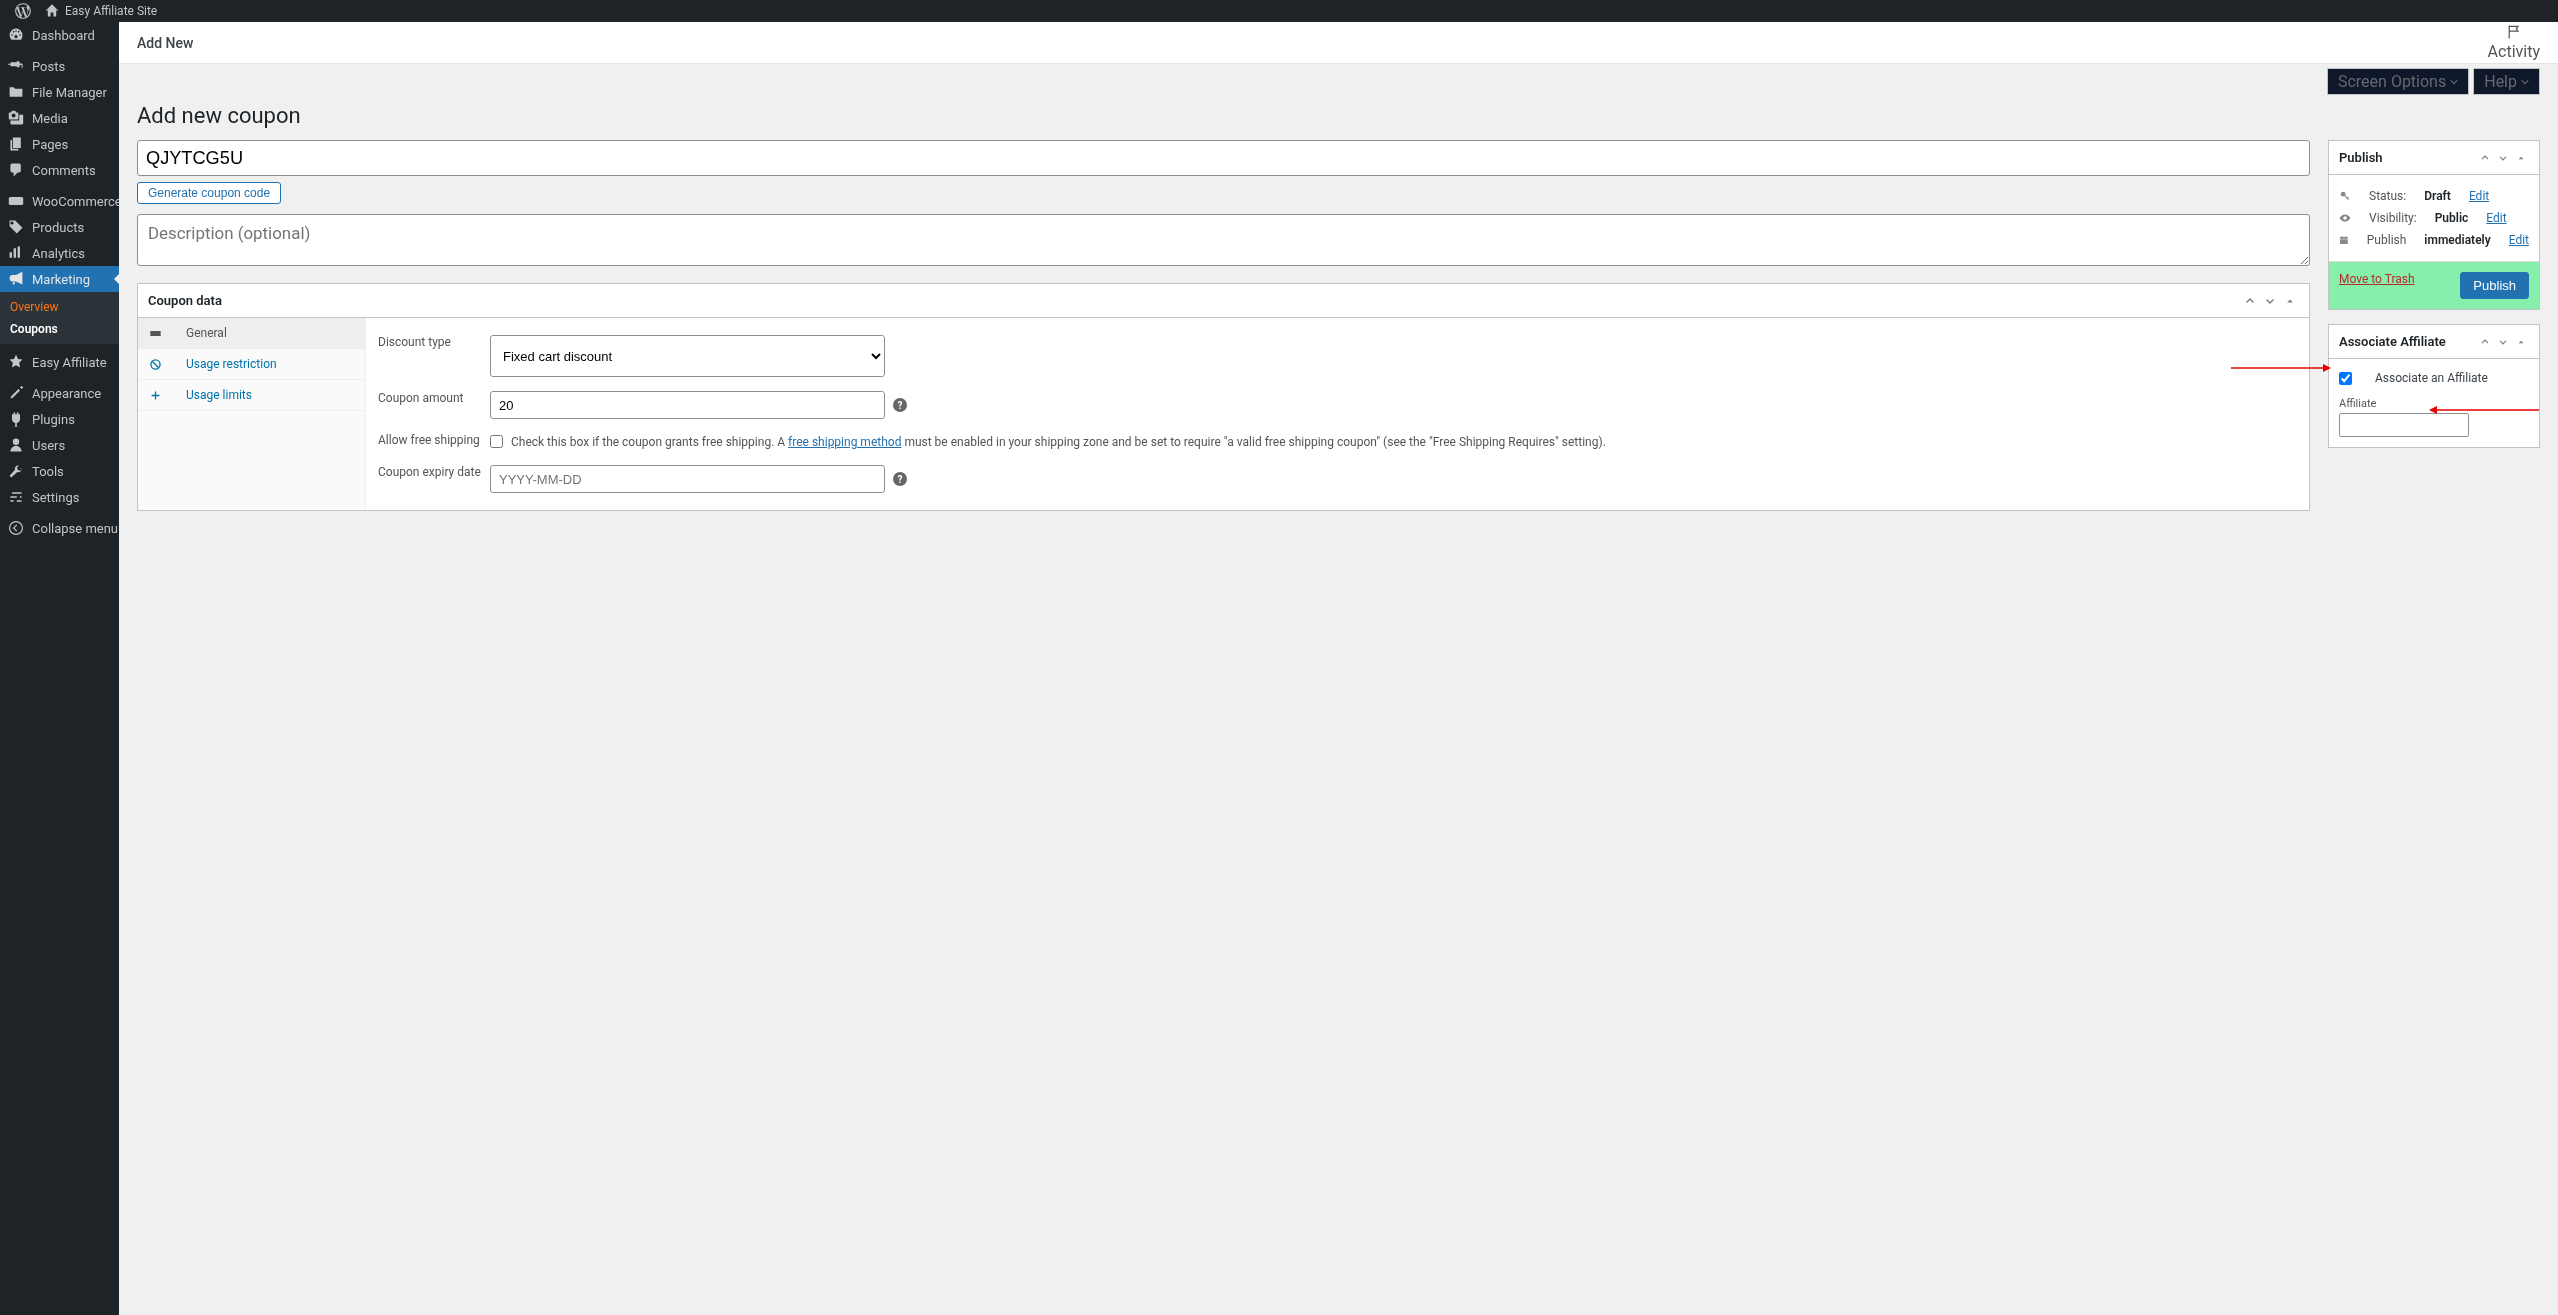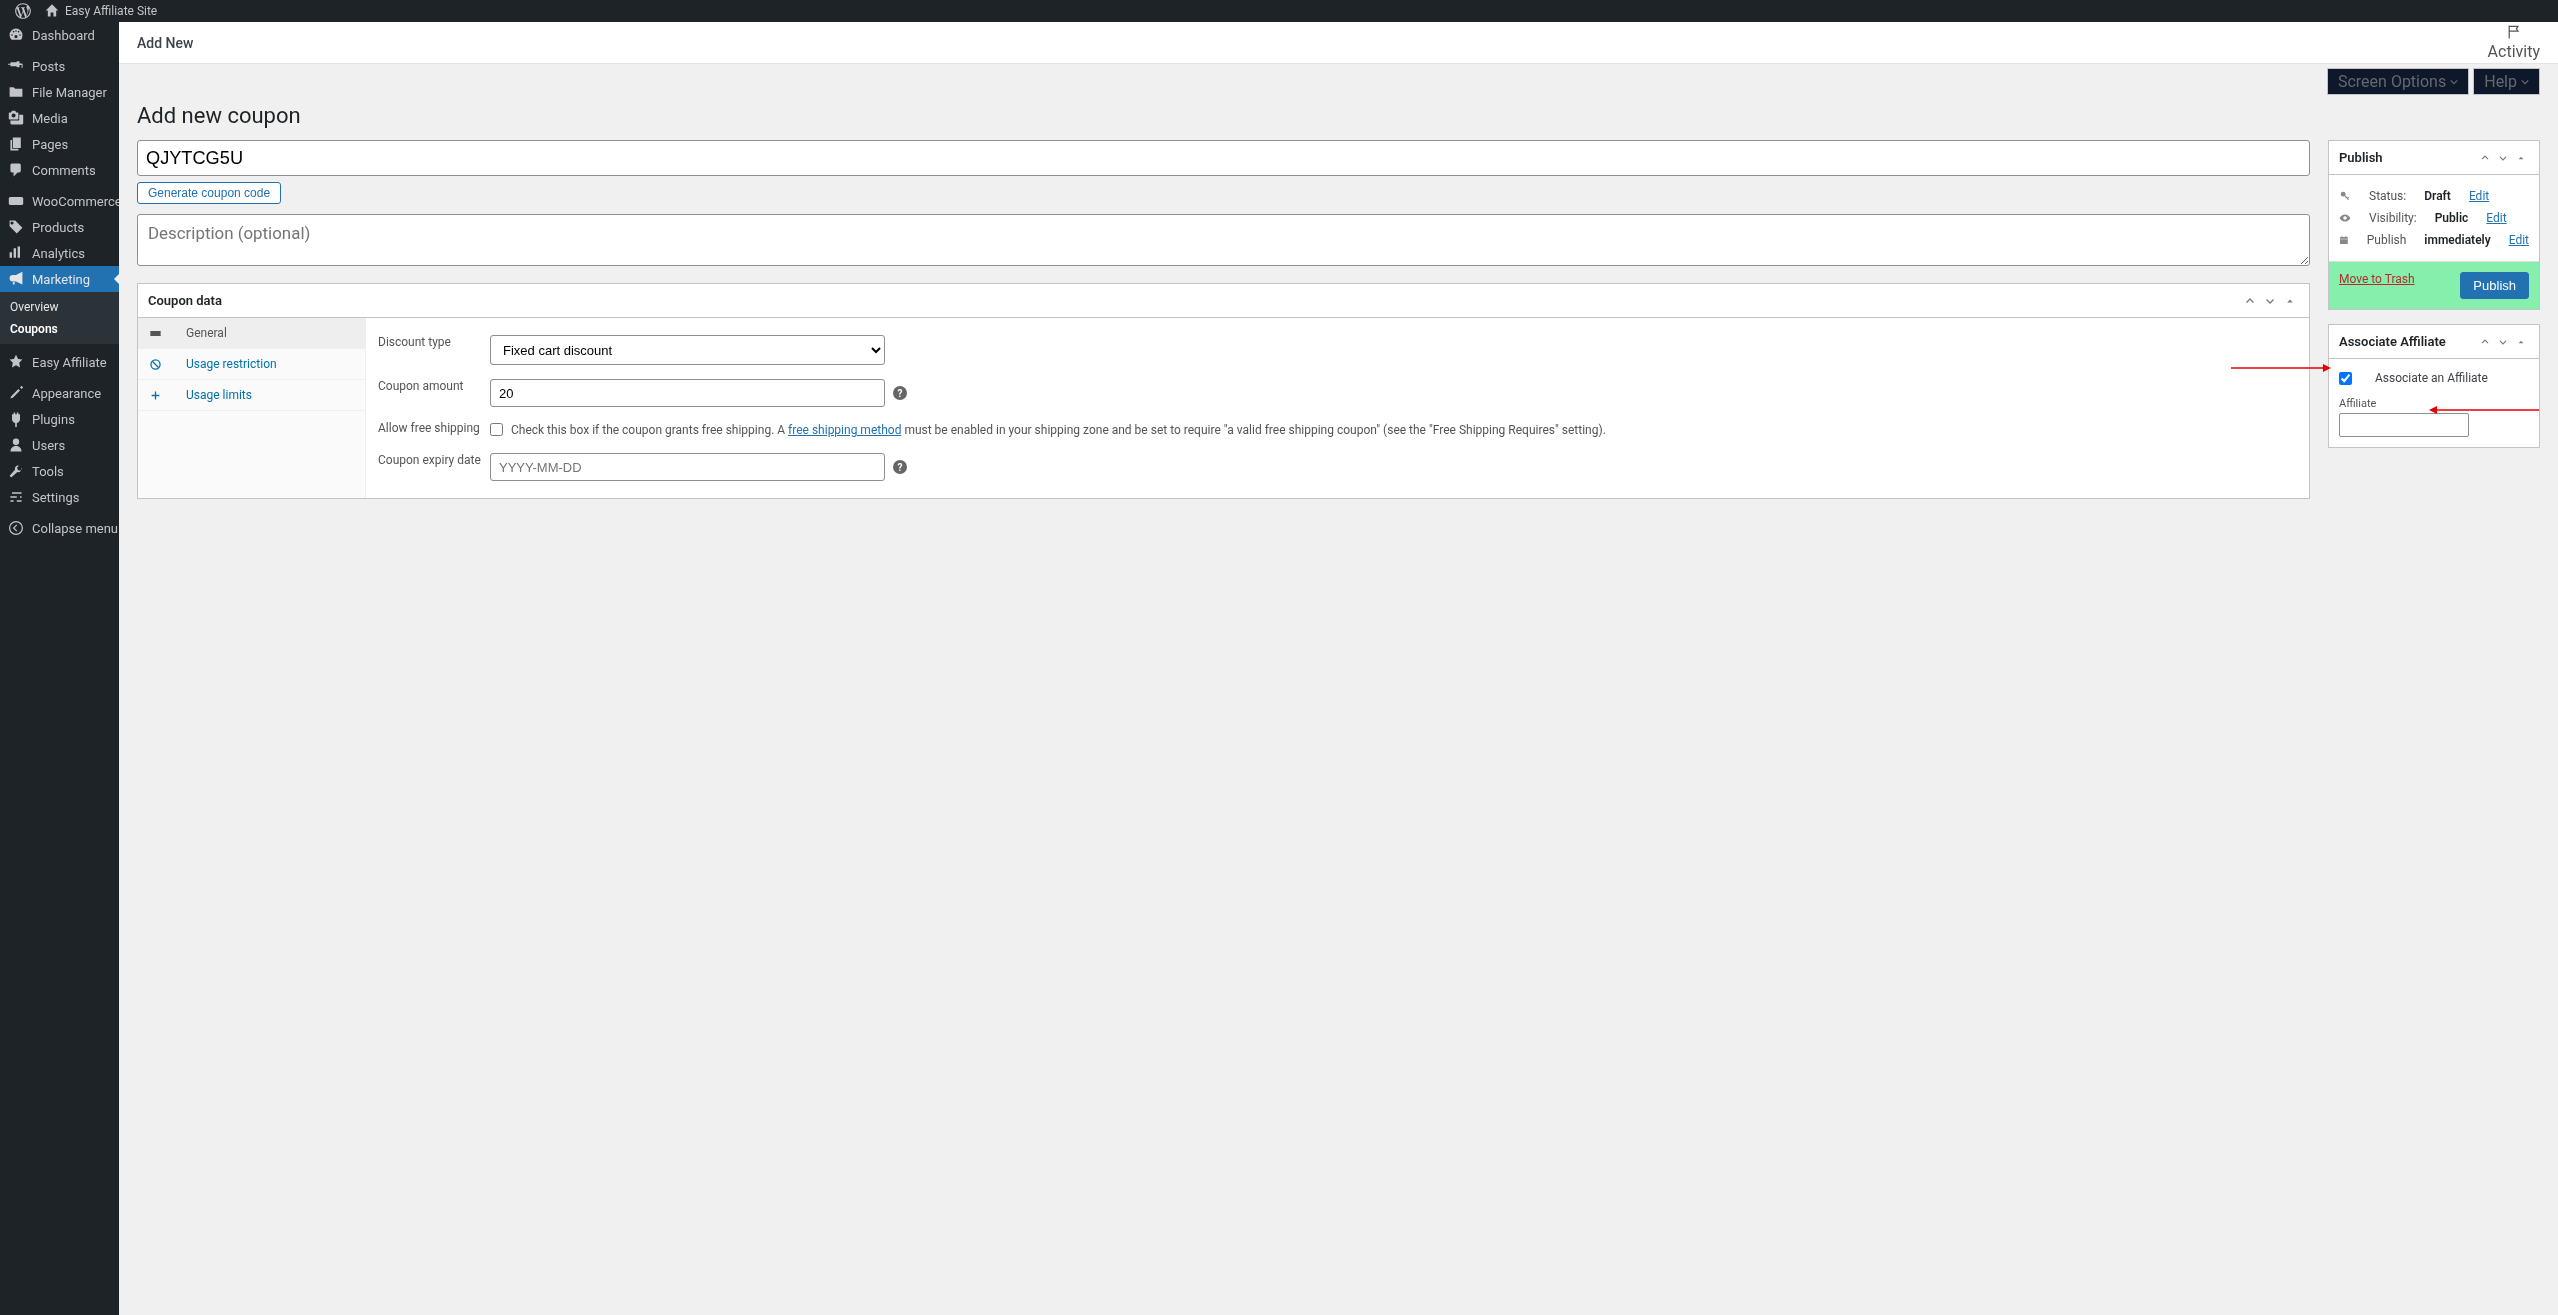--- a/index.html
+++ b/index.html
@@ -10,21 +10,21 @@
 .adminbar{height:22px;background:#1d2327;color:#c3c4c7;display:flex;align-items:center;padding:0 8px;font-size:12px;}
 .adminbar svg{fill:#c3c4c7;}
 .adminbar .ab-item{display:flex;align-items:center;gap:6px;padding:0 7px;cursor:pointer;}
 
 
 .sidebar{position:fixed;top:22px;left:0;bottom:0;width:119px;background:#1d2327;color:#c3c4c7;font-size:13px;overflow:hidden;}
 .menu-item{display:flex;align-items:center;gap:8px;padding:0 8px;height:26px;cursor:pointer;white-space:nowrap;}
 .menu-item.current{background:#2271b1;color:#e5e5e5;position:relative;}
 .menu-item.current:after{content:"";position:absolute;right:-1px;top:50%;transform:translateY(-50%);border:6px solid transparent;border-right-color:#f0f0f1;}
 .submenu{background:#2c3338;padding:4px 0;}
-.submenu-item{display:block;padding:4px 10px;color:#e5e5e5;font-size:12px;cursor:pointer;}
+.submenu-item{display:block;padding:4px 10px;color:#f97316;font-size:12px;cursor:pointer;}
 .submenu-item.current{color:#fff;font-weight:600;}
 .menu-item .micon{width:16px;height:16px;display:inline-flex;align-items:center;justify-content:center;}
 .menu-sep{height:5px;}
 
 
 .content{position:fixed;top:22px;left:119px;right:0;bottom:0;overflow:auto;}
 .tabbar{background:#fff;padding:0 18px;font-size:14px;color:#3c434a;display:flex;align-items:center;height:42px;border-bottom:1px solid #e2e4e7;}
 .tabbar .activity{margin-left:auto;text-align:left;font-size:16px;color:#555;}
 .tabbar .activity svg{display:block;margin:0 auto 2px;}
 .screen-meta-links{display:flex;justify-content:flex-end;gap:4px;padding:0 18px;margin-top:4px;}
@@ -51,21 +51,21 @@
 .wc-tabs-wrap{display:flex;min-height:170px;}
 .wc-tabs{width:228px;background:#fafafa;border-right:1px solid #eee;display:flex;flex-direction:column;}
 .wc-tab{display:flex;align-items:center;gap:24px;padding:8px 10px;font-size:12px;border-bottom:1px solid #eee;cursor:pointer;color:#0073aa;}
 .wc-tab.active{background:#eee;color:#555;}
 .wc-tab .ticon{width:14px;height:14px;display:inline-flex;align-items:center;justify-content:center;}
 .wc-panel{flex:1;padding:10px 12px;}
 .form-row{display:flex;align-items:flex-start;padding:7px 0;font-size:12px;}
 .form-row label{width:112px;color:#555;flex:0 0 112px;}
 .form-row .field{flex:1;display:flex;align-items:center;gap:8px;}
 .form-row select,.form-row input[type=text]{padding:4px 8px;border:1px solid #8c8f94;border-radius:3px;font-size:13px;background:#fff;}
-.form-row select{width:395px;height:30px;}
+.form-row select{width:395px;height:42px;}
 .form-row input[type=text]{width:395px;height:28px;}
 .helptip{width:14px;height:14px;border-radius:50%;background:#666;color:#fff;display:inline-flex;align-items:center;justify-content:center;font-size:10px;font-weight:bold;cursor:help;}
 .cb-desc{font-size:12px;color:#555;line-height:1.5;}
 
 
 .side-col .postbox{margin-top:0;margin-bottom:14px;}
 .side-col .inside{padding:10px 10px;}
 .pub-line{font-size:12px;color:#555;display:flex;align-items:center;gap:18px;padding:4px 0;}
 .pub-line .pval{color:#1d2327;font-weight:600;}
 .pub-footer{display:flex;align-items:flex-start;justify-content:space-between;border-top:1px solid #dcdcde;padding:10px;background:#86efac;}

